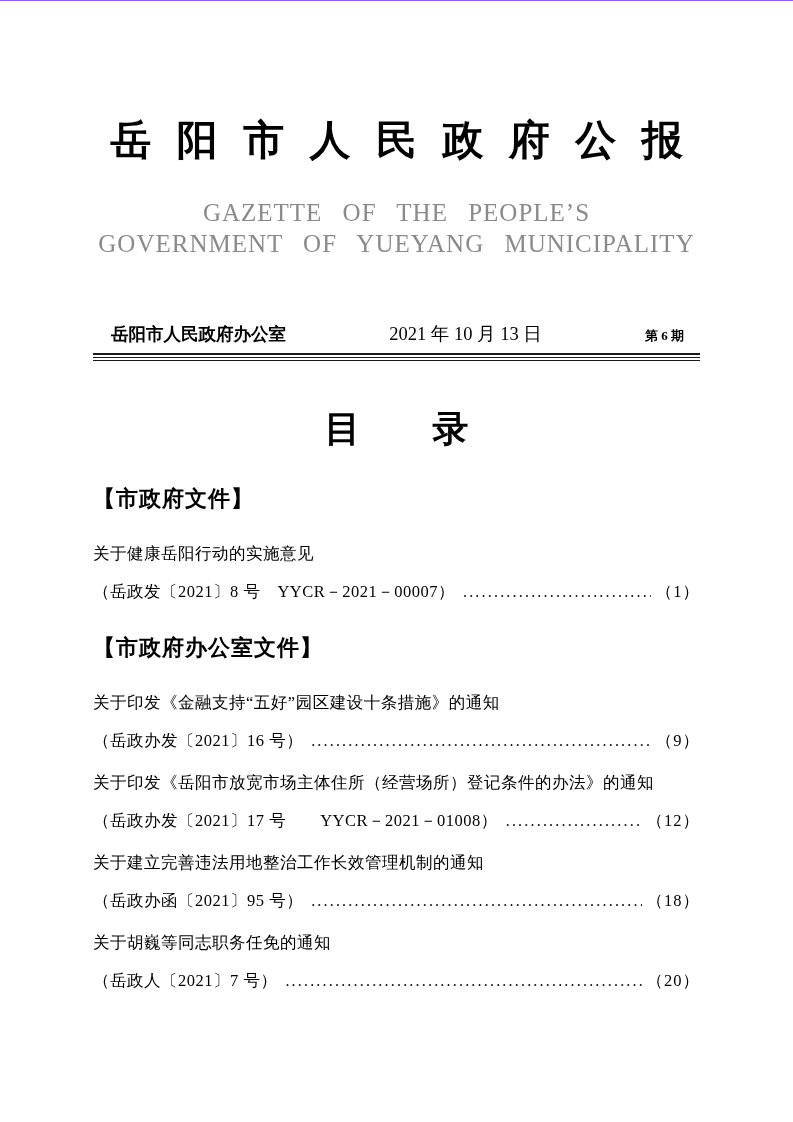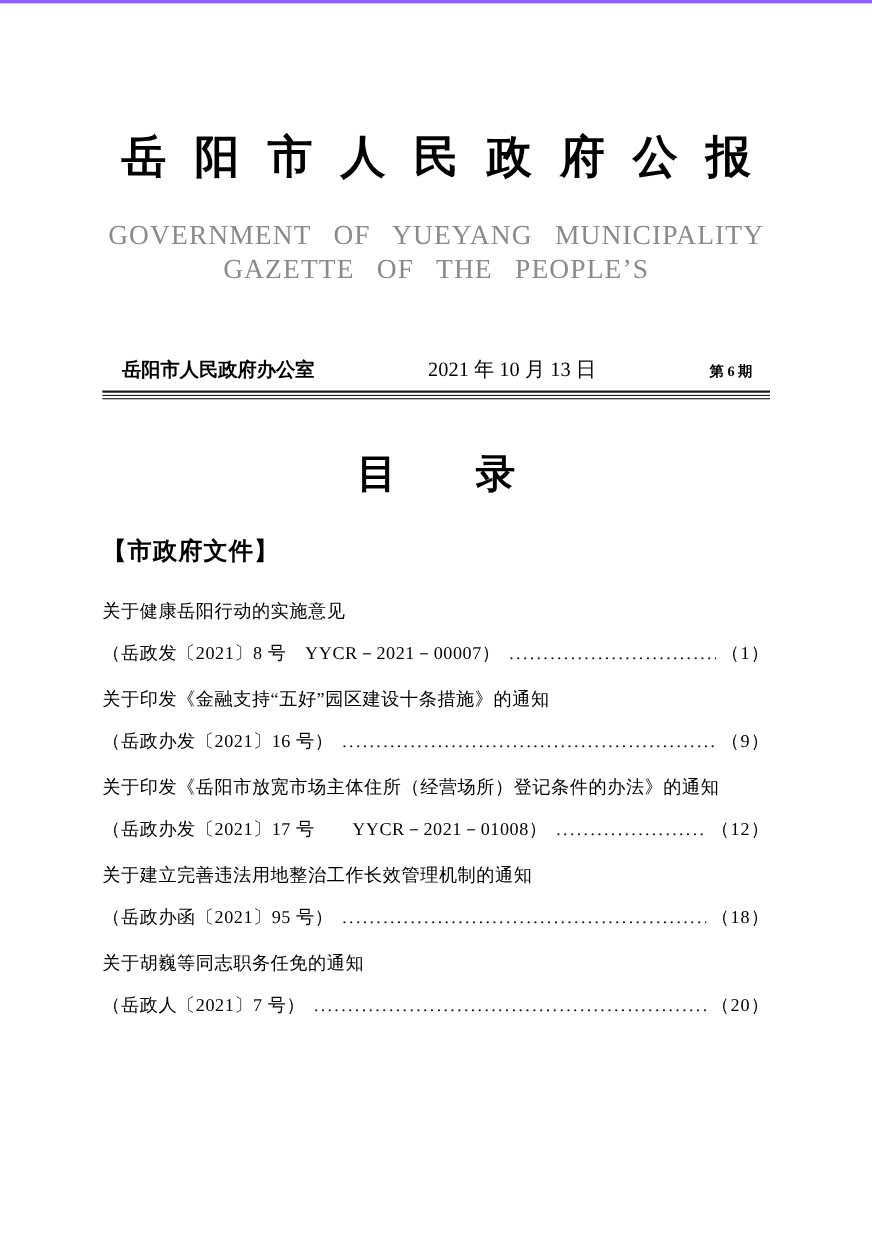--- a/index.html
+++ b/index.html
@@ -5,21 +5,21 @@
   * { margin:0; padding:0; box-sizing:border-box; }
   html,body { background:#fff; }
   .page {
     position:relative;
     width:793px; height:1122px;
     margin:0 auto;
     background:#ffffff;
     font-family:"Liberation Serif","DejaVu Serif",serif;
     color:#000;
     overflow:hidden;
-    border-top:3px solid #8b5cf6;
+    border-top:1px solid #8b5cf6;
   }
   .content { padding:0 93px; }
 
   
   .cn-title {
     margin-top:116px;
     text-align:center;
     font-size:41px;
     font-weight:bold;
     line-height:1.15;
@@ -105,22 +105,22 @@
 <body>
 
 <div class="page">
   <div class="content">
 
     <div class="cn-title">
       <span>岳阳市人民政府公报</span>
     </div>
 
     <div class="en-title" style="color: rgb(138, 138, 138);">
+      <div>GAZETTE OF THE PEOPLE’S</div>
       <div>GOVERNMENT OF YUEYANG MUNICIPALITY</div>
-      <div>GAZETTE OF THE PEOPLE’S</div>
     </div>
 
     <div class="header-bar">
       <span class="issuer">岳阳市人民政府办公室</span>
       <span class="h-date">2021 年 10 月 13 日</span>
       <span class="h-issue">第 6 期</span>
     </div>
 
     <div class="rules">
       <div class="rule-a"></div>
@@ -134,20 +134,21 @@
 
       <div class="sec-heading">【市政府文件】</div>
 
       <div class="entry-title">关于健康岳阳行动的实施意见</div>
       <div class="entry-docline">
         <span class="docno">（岳政发〔2021〕8 号　YYCR－2021－00007）</span>
         <span class="leader">........................................................................................................................</span>
         <span class="page-no">（1）</span>
       </div>
 
+      <div class="sec-heading">【市政府办公室文件】</div>
 
       <div class="entry-title">关于印发《金融支持“五好”园区建设十条措施》的通知</div>
       <div class="entry-docline">
         <span class="docno">（岳政办发〔2021〕16 号）</span>
         <span class="leader">........................................................................................................................</span>
         <span class="page-no">（9）</span>
       </div>
 
       <div class="entry-title">关于印发《岳阳市放宽市场主体住所（经营场所）登记条件的办法》的通知</div>
       <div class="entry-docline">

